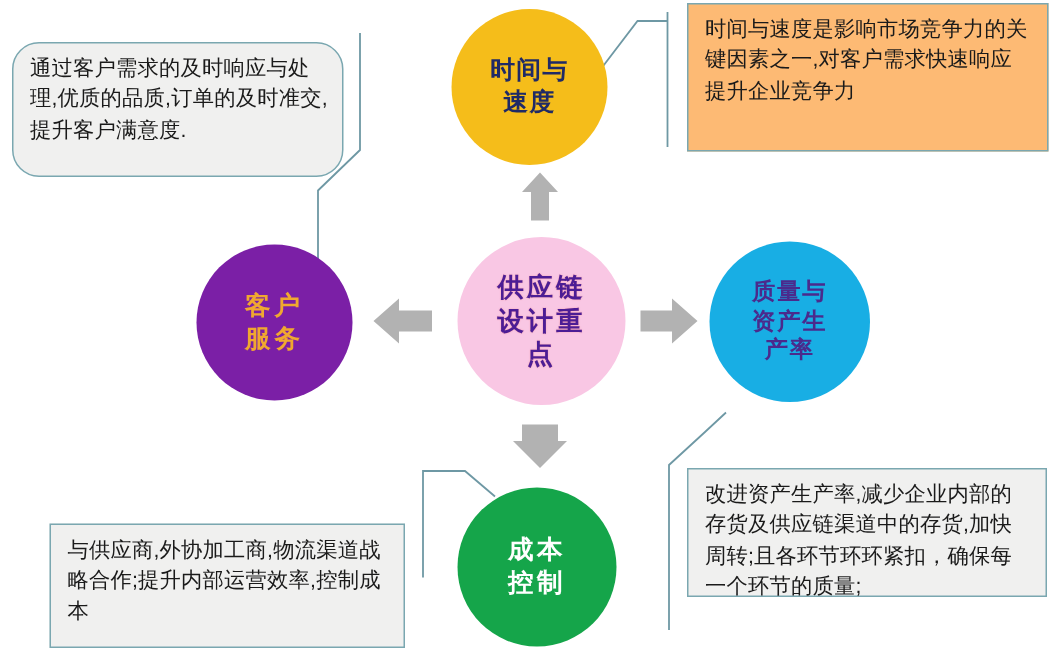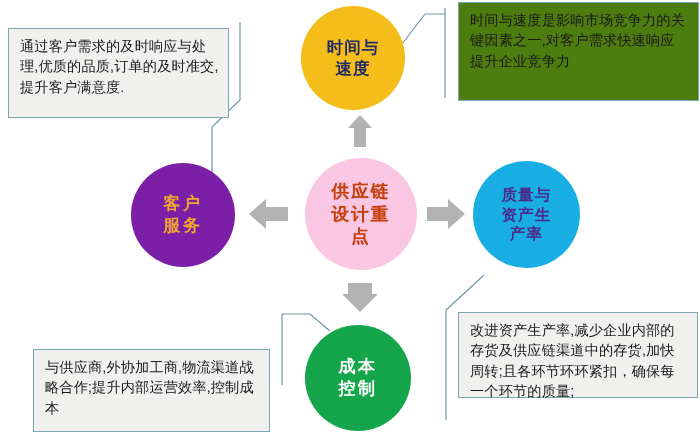--- a/index.html
+++ b/index.html
@@ -163,21 +163,21 @@
     <polygon points="348,128 360,115 372,128 366,128 366,147 354,147 354,128" fill="#b2b2b2"></polygon>
 
     <polygon points="348,294 348,283 372,283 372,294 378,294 360,312 342,294" fill="#b2b2b2"></polygon>
 
     <polygon points="249,214 266,199 266,207 288,207 288,221 266,221 266,229" fill="#b2b2b2"></polygon>
 
     <polygon points="465,214 448,199 448,207 427,207 427,221 448,221 448,229" fill="#b2b2b2"></polygon>
   </svg>
 
   <div class="node" id="node-center" style="background: rgb(249, 199, 228);">
-    <span class="node-label" style="color: #c2410c;">供应链
+    <span class="node-label" style="color: #4c1d95;">供应链
 设计重
 点</span>
   </div>
 
   <div class="node" id="node-top" style="background: rgb(245, 189, 26);">
     <span class="node-label" style="color: rgb(31, 42, 102);">时间与
 速度</span>
   </div>
 
   <div class="node" id="node-left" style="background: rgb(123, 31, 166);">
@@ -189,21 +189,21 @@
     <span class="node-label" style="color: rgb(75, 42, 140);">质量与
 资产生
 产率</span>
   </div>
 
   <div class="node" id="node-bottom" style="background: rgb(21, 165, 74);">
     <span class="node-label" style="color: rgb(255, 255, 255);">成本
 控制</span>
   </div>
 
-  <div class="callout" id="callout-customer-service" style="background: rgb(240, 240, 239); border-color: rgb(122, 167, 176);">通过客户需求的及时响应与处理,优质的品质,订单的及时准交,提升客户满意度.</div>
-
-  <div class="callout" id="callout-time-speed" style="background: #4d7c0f; border-color: rgb(122, 167, 176);">时间与速度是影响市场竞争力的关键因素之一,对客户需求快速响应提升企业竞争力</div>
+  <div class="callout" id="callout-customer-service" style="background: rgb(240, 240, 239); border-color: rgb(122, 167, 176); border-radius: 18px;">通过客户需求的及时响应与处理,优质的品质,订单的及时准交,提升客户满意度.</div>
+
+  <div class="callout" id="callout-time-speed" style="background: #fdba74; border-color: rgb(122, 167, 176);">时间与速度是影响市场竞争力的关键因素之一,对客户需求快速响应提升企业竞争力</div>
 
   <div class="callout" id="callout-cost-control" style="background: rgb(240, 240, 239); border-color: rgb(122, 167, 176);">与供应商,外协加工商,物流渠道战略合作;提升内部运营效率,控制成本</div>
 
   <div class="callout" id="callout-quality-asset" style="background: rgb(240, 240, 239); border-color: rgb(122, 167, 176);">改进资产生产率,减少企业内部的存货及供应链渠道中的存货,加快周转;且各环节环环紧扣，确保每一个环节的质量;</div>
 
 </div>
 
 </body></html>

